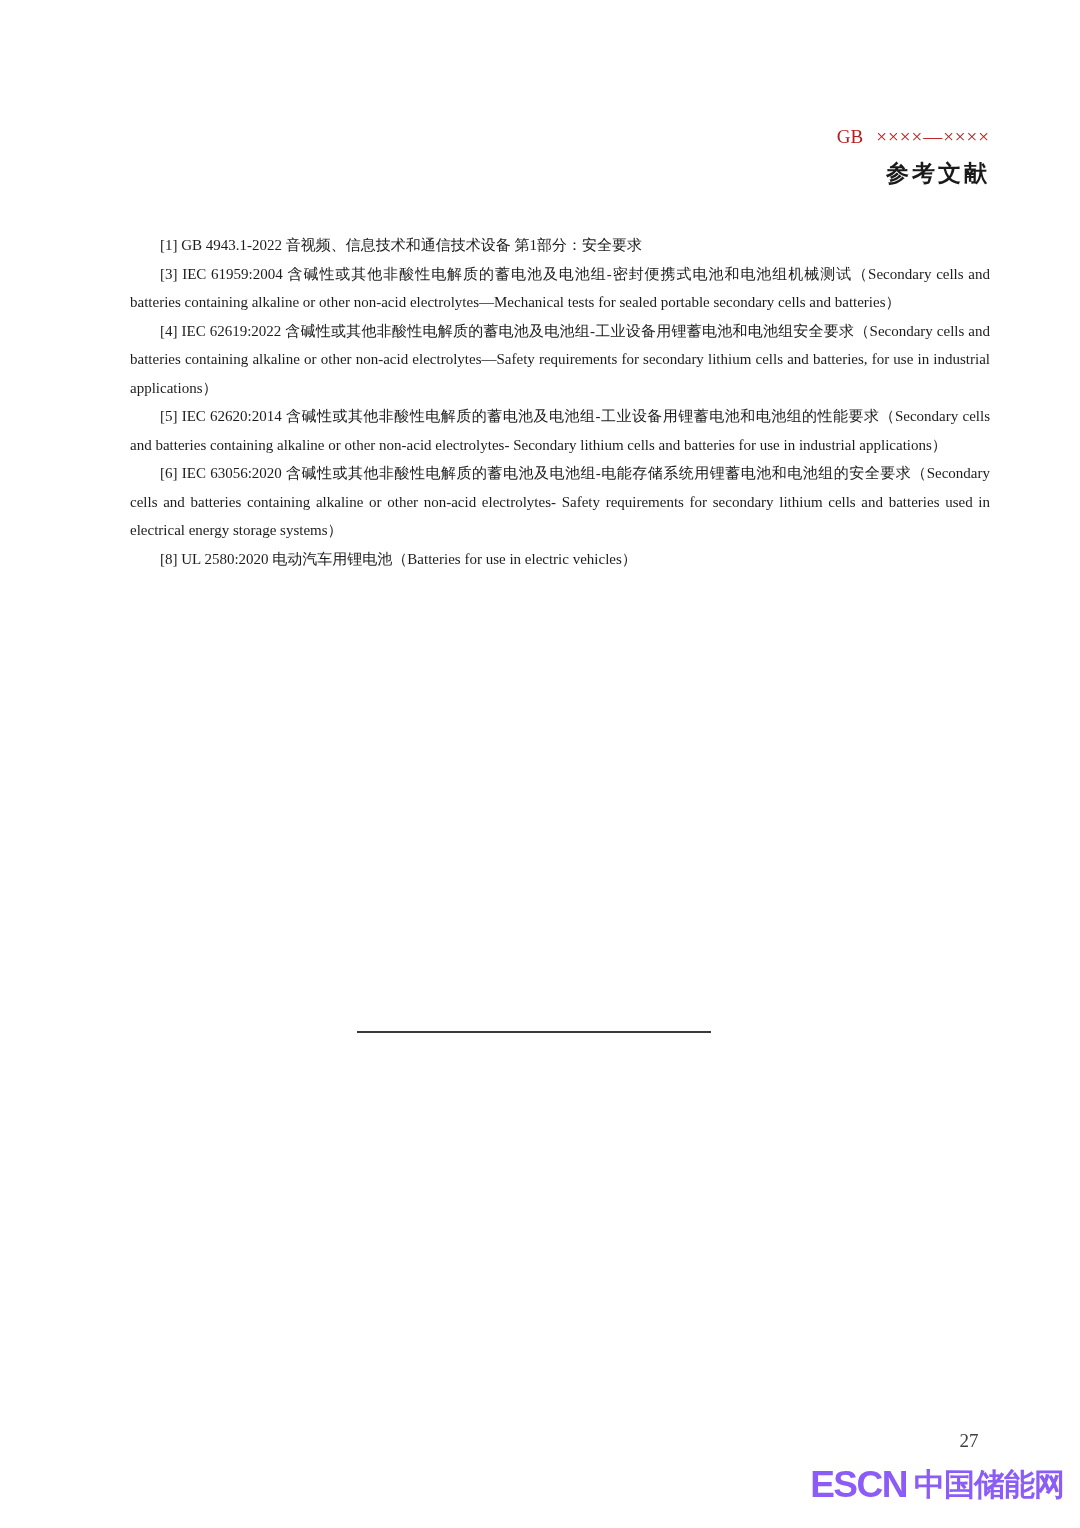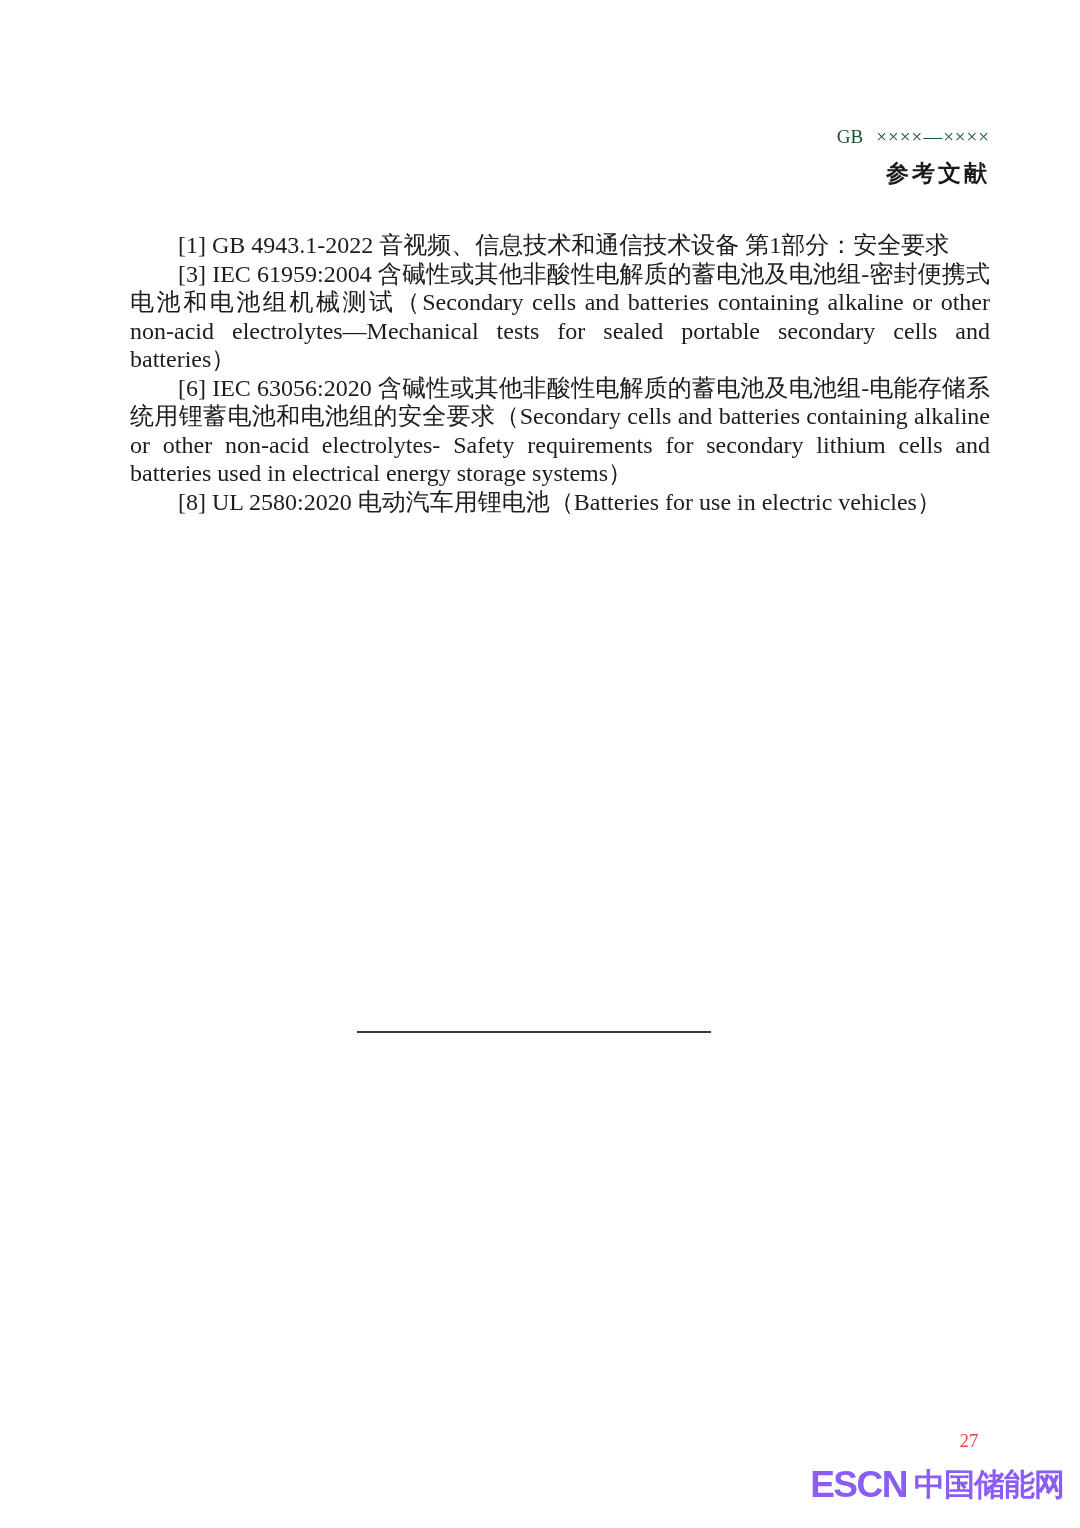--- a/index.html
+++ b/index.html
@@ -16,21 +16,21 @@
     color: #1c1c1c;
     overflow: hidden;
   }
   .page-header {
     position: absolute;
     top: 126px;
     left: 130px;
     width: 860px;
     text-align: right;
     font-size: 19px;
-    color: #14532d;
+    color: #b91c1c;
     white-space: nowrap;
   }
   .page-header .header-code {
     margin-left: 13px;
     letter-spacing: 1px;
   }
   .doc-title {
     position: absolute;
     top: 158px;
     left: 130px;
@@ -40,21 +40,21 @@
     font-size: 23px;
     font-weight: bold;
     letter-spacing: 3px;
     color: #1a1a1a;
   }
   .refs {
     position: absolute;
     top: 231px;
     left: 130px;
     width: 860px;
-    font-size: 24px;
+    font-size: 15px;
     line-height: 28.5px;
     text-align: justify;
     color: #1c1c1c;
   }
   .refs p {
     margin: 0;
     text-indent: 2em;
   }
   .footnote-divider {
     position: absolute;
@@ -64,21 +64,21 @@
     height: 2px;
     background: #3a3a3a;
   }
   .page-number {
     position: absolute;
     top: 1430px;
     left: 946px;
     width: 46px;
     text-align: center;
     font-size: 19px;
-    color: #ef4444;
+    color: #404040;
   }
   .escn-logo {
     position: absolute;
     top: 1466px;
     right: 16px;
     white-space: nowrap;
     font-family: "Liberation Sans", sans-serif;
     color: #8b5cf6;
     display: flex;
     align-items: center;
@@ -104,20 +104,22 @@
 
   <div class="page-header">
     <span class="header-prefix">GB</span><span class="header-code">××××—××××</span>
   </div>
 
   <h1 class="doc-title">参考文献</h1>
 
   <div class="refs">
     <p>[1] GB 4943.1-2022 音视频、信息技术和通信技术设备 第1部分：安全要求</p>
     <p>[3] IEC 61959:2004 含碱性或其他非酸性电解质的蓄电池及电池组-密封便携式电池和电池组机械测试（Secondary cells and batteries containing alkaline or other non-acid electrolytes—Mechanical tests for sealed portable secondary cells and batteries）</p>
+    <p>[4] IEC 62619:2022 含碱性或其他非酸性电解质的蓄电池及电池组-工业设备用锂蓄电池和电池组安全要求（Secondary cells and batteries containing alkaline or other non-acid electrolytes—Safety requirements for secondary lithium cells and batteries, for use in industrial applications）</p>
+    <p>[5] IEC 62620:2014 含碱性或其他非酸性电解质的蓄电池及电池组-工业设备用锂蓄电池和电池组的性能要求（Secondary cells and batteries containing alkaline or other non-acid electrolytes- Secondary lithium cells and batteries for use in industrial applications）</p>
     <p>[6] IEC 63056:2020 含碱性或其他非酸性电解质的蓄电池及电池组-电能存储系统用锂蓄电池和电池组的安全要求（Secondary cells and batteries containing alkaline or other non-acid electrolytes- Safety requirements for secondary lithium cells and batteries used in electrical energy storage systems）</p>
     <p>[8] UL 2580:2020 电动汽车用锂电池（Batteries for use in electric vehicles）</p>
   </div>
 
   <div class="footnote-divider"></div>
 
   <div class="page-number">27</div>
 
   <div class="escn-logo">
     <span class="logo-latin">ESCN</span>

